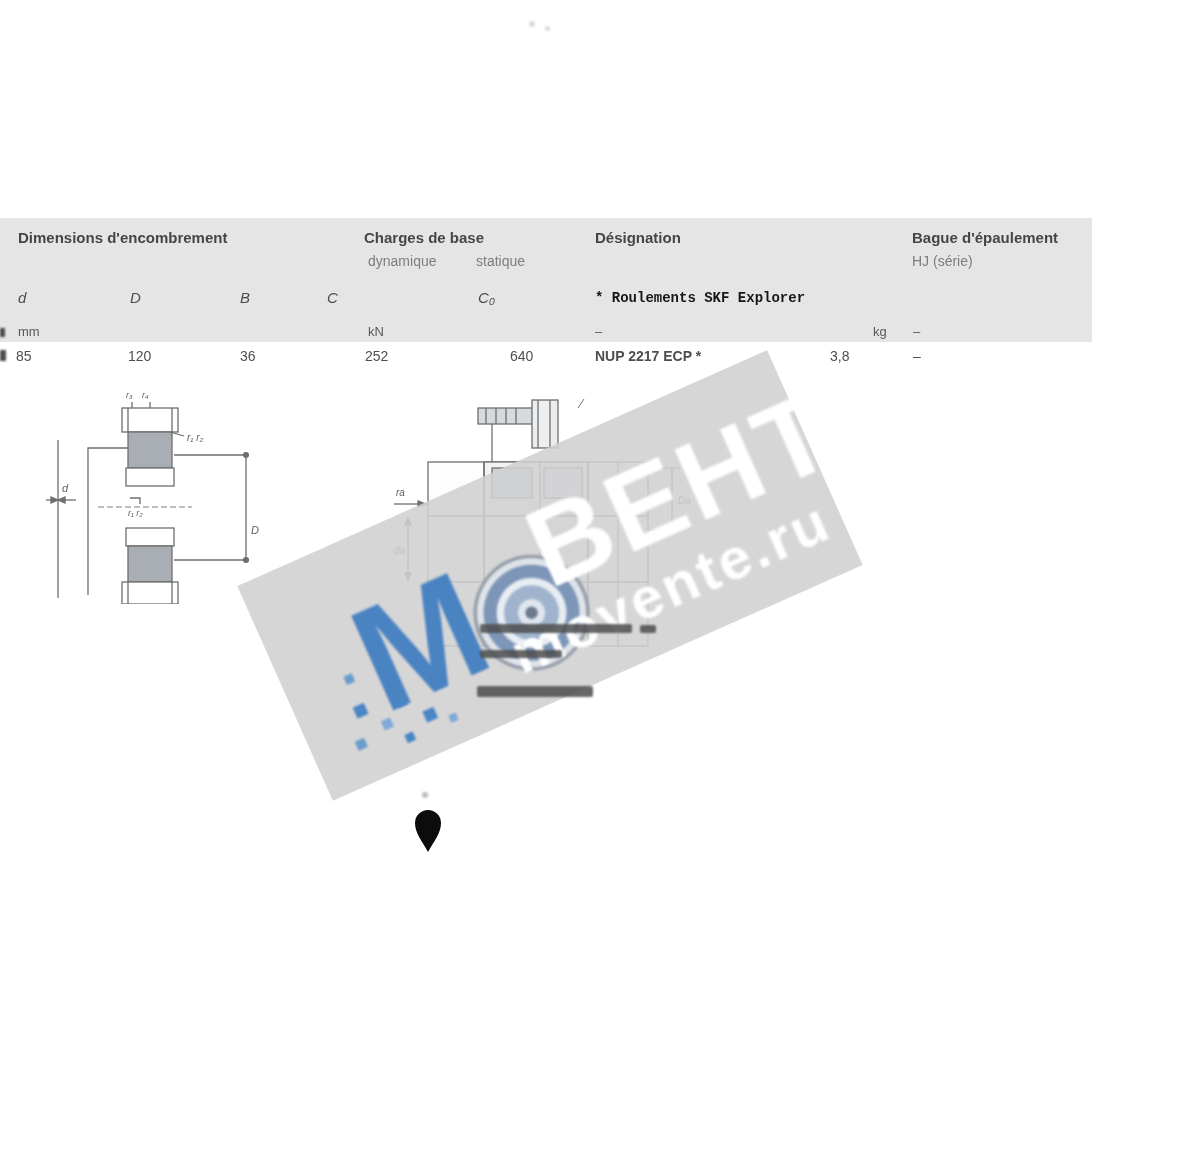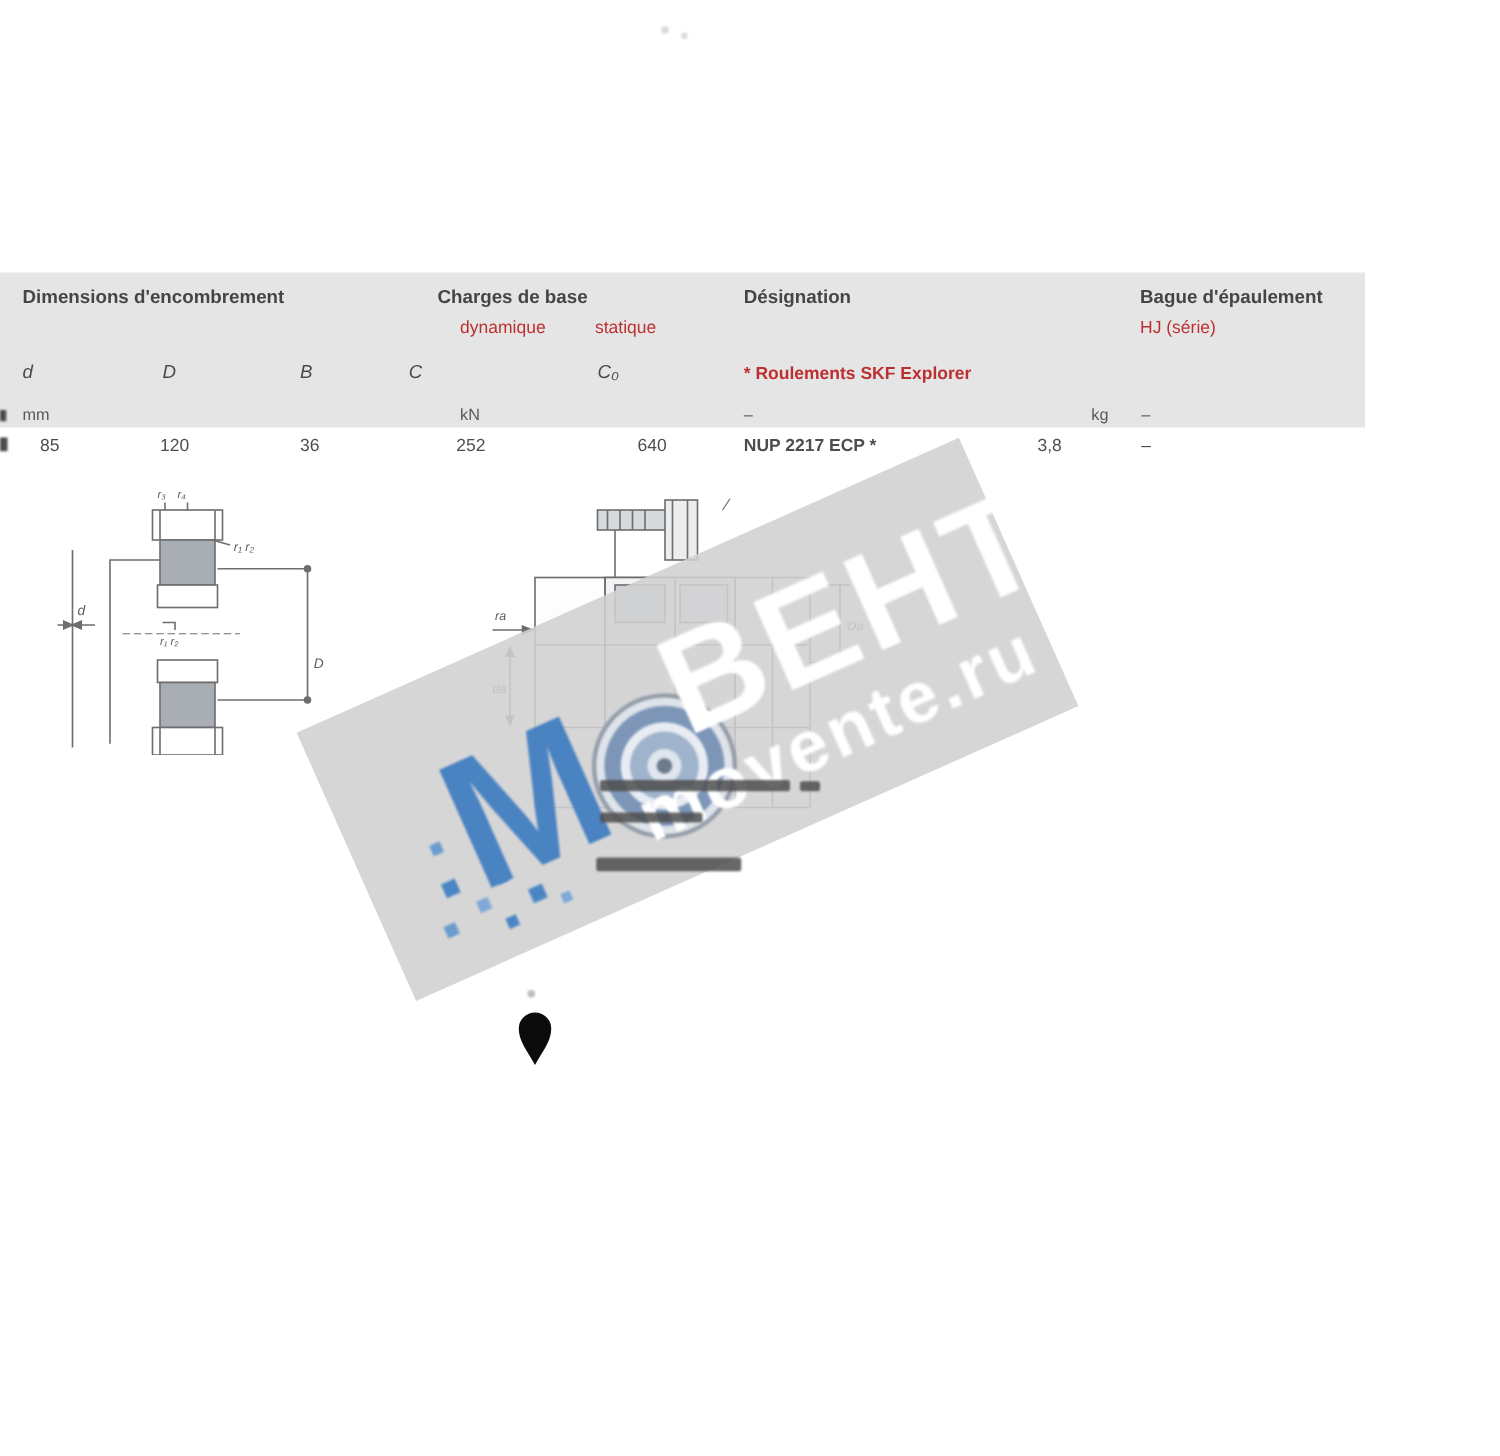--- a/index.html
+++ b/index.html
@@ -3,25 +3,25 @@
 <meta charset="utf-8">
 <style>
   html,body{margin:0;padding:0;background:#fff;}
   #page{position:relative;width:1092px;height:1165px;background:#ffffff;overflow:hidden;
         font-family:"Liberation Sans",sans-serif;color:#3c3c3c;}
   .abs{position:absolute;}
   .scan{filter:blur(0.45px);opacity:.9;}
   
   .band{background:#e5e5e6;}
   .hdr{font-size:15px;font-weight:bold;color:#343434;white-space:nowrap;}
-  .sub{font-size:14px;color:#b91c1c;white-space:nowrap;}
+  .sub{font-size:14px;color:#737373;white-space:nowrap;}
   .sym{font-size:15px;font-style:italic;color:#3a3a3a;}
   .unit{font-size:13px;color:#4a4a4a;}
   .val{font-size:14px;color:#3a3a3a;white-space:nowrap;}
-  .note{font-size:14px;font-weight:bold;color:#b91c1c;white-space:nowrap;}
+  .note{font-size:14px;font-weight:bold;color:#000000;white-space:nowrap;font-family:Liberation Mono, monospace;}
   .vrule{width:1px;background:#c6c6c6;}
   .smudge{background:#4c4c4c;filter:blur(1px);}
   .dot{background:#d9d9d9;border-radius:50%;filter:blur(1px);}
   
   svg.draw{filter:blur(0.55px);opacity:.85;}
   svg.draw text{font-family:"Liberation Sans",sans-serif;fill:#3f3f3f;font-style:italic;}
   
   #wm-band{left:260px;top:458px;width:580px;height:235px;background:rgba(208,208,209,0.88);
            transform:rotate(-24deg);transform-origin:50% 50%;z-index:4;}
   #wm-m{left:82px;top:50px;font-size:150px;line-height:1;font-weight:900;color:#3f7cc0;
@@ -47,41 +47,41 @@
   <div class="abs dot" style="left:545px;top:26px;width:5px;height:5px;"></div>
 
   <div class="abs band" style="left:0;top:218px;width:1163px;height:124px;"></div>
 
   <div class="abs vrule" style="left:1163px;top:215px;height:735px;"></div>
 
   <div class="abs smudge" style="left:0;top:328px;width:5px;height:9px;"></div>
   <div class="abs smudge" style="left:0;top:350px;width:6px;height:11px;"></div>
 
   <div class="abs hdr scan" style="left:18px;top:229px;">Dimensions d'encombrement</div>
-  <div class="abs hdr scan" style="left:350px;top:229px;">Charges de base</div>
+  <div class="abs hdr scan" style="left:364px;top:229px;">Charges de base</div>
   <div class="abs sub scan" style="left:368px;top:253px;">dynamique</div>
   <div class="abs sub scan" style="left:476px;top:253px;">statique</div>
   <div class="abs hdr scan" style="left:595px;top:229px;">Désignation</div>
   <div class="abs hdr scan" style="left:912px;top:229px;">Bague d'épaulement</div>
   <div class="abs sub scan" style="left:912px;top:253px;">HJ (série)</div>
 
   <div class="abs sym scan" style="left:18px;top:289px;">d</div>
   <div class="abs sym scan" style="left:130px;top:289px;">D</div>
   <div class="abs sym scan" style="left:240px;top:289px;">B</div>
   <div class="abs sym scan" style="left:327px;top:289px;">C</div>
   <div class="abs sym scan" style="left:446px;top:289px;margin-left:32px;">C₀</div>
   <div class="abs note scan" style="left:595px;top:290px;">* Roulements SKF Explorer</div>
 
   <div class="abs unit scan" style="left:18px;top:324px;">mm</div>
   <div class="abs unit scan" style="left:368px;top:324px;">kN</div>
   <div class="abs unit scan" style="left:595px;top:324px;">–</div>
   <div class="abs unit scan" style="left:873px;top:324px;">kg</div>
   <div class="abs unit scan" style="left:913px;top:324px;">–</div>
 
-  <div class="abs val scan" style="left:32px;top:348px;">85</div>
+  <div class="abs val scan" style="left:16px;top:348px;">85</div>
   <div class="abs val scan" style="left:128px;top:348px;">120</div>
   <div class="abs val scan" style="left:240px;top:348px;">36</div>
   <div class="abs val scan" style="left:365px;top:348px;">252</div>
   <div class="abs val scan" style="left:510px;top:348px;">640</div>
   <div class="abs val scan" style="left:595px;top:348px;font-weight:bold;">NUP 2217 ECP *</div>
   <div class="abs val scan" style="left:830px;top:348px;">3,8</div>
   <div class="abs val scan" style="left:913px;top:348px;">–</div>
 
   <svg class="abs draw" style="left:42px;top:386px;z-index:1;" width="230" height="218" viewBox="0 0 230 218">
     <g stroke="#555" stroke-width="1.3" fill="none">

